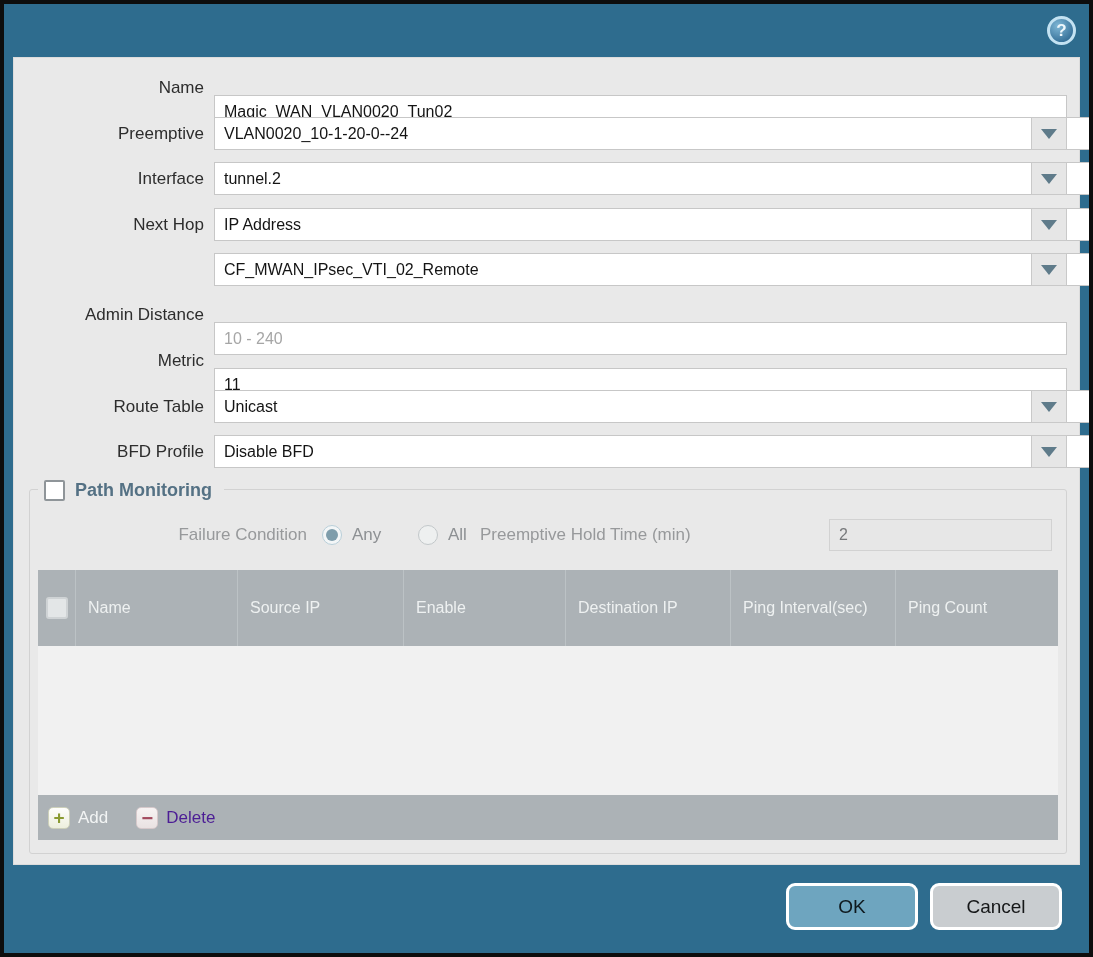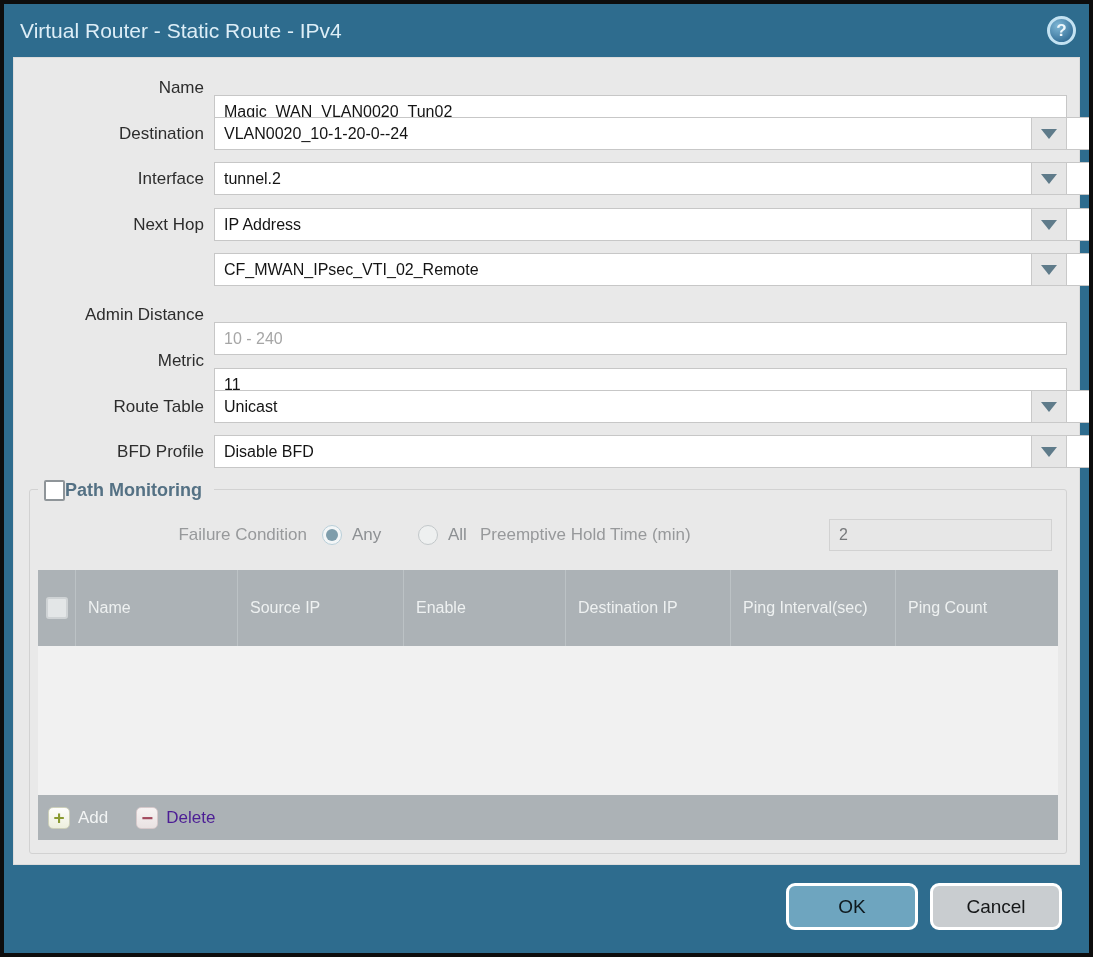--- a/index.html
+++ b/index.html
@@ -24,21 +24,21 @@
   .finput::placeholder{color:#a6a6a6;}
   .full{left:200px;width:853px;margin-top:24px;}
   .short{left:200px;width:898px;}
   .ddbtn{position:absolute;left:1017px;top:0;width:36px;height:33px;background:#e6e6e6;border:1px solid #c9c9c9;
          box-sizing:border-box;display:flex;align-items:center;justify-content:center;cursor:pointer;}
   .arrow{width:0;height:0;border-left:8px solid transparent;border-right:8px solid transparent;border-top:10px solid #5f7b8a;}
 
   
   .fieldset{position:absolute;left:15px;top:431px;width:1038px;height:365px;border:1px solid #d2d2d2;border-radius:3px;box-sizing:border-box;}
   .legend{position:absolute;left:8px;top:-13px;height:26px;background:#e9e9e9;padding:0 12px 0 6px;
-          display:flex;align-items:center;gap:0;}
+          display:flex;align-items:center;gap:10px;}
   .pm-check{width:17px;height:17px;background:#fff;border:2px solid #8f9599;border-radius:2px;box-sizing:content-box;cursor:pointer;}
   .pm-title{font-size:18px;font-weight:bold;color:#547184;white-space:nowrap;}
 
   .fcrow{position:absolute;left:0;top:28px;width:100%;height:34px;}
   .fc-label{position:absolute;left:0;width:277px;text-align:right;line-height:34px;font-size:17px;color:#97999b;}
   .radio{position:absolute;top:7px;width:20px;height:20px;border-radius:50%;background:#eef0f0;border:1px solid #c3c8ca;box-sizing:border-box;cursor:pointer;}
   .radio.checked{background:#f3f6f7;border-color:#b9cfd9;}
   .radio.checked::after{content:"";position:absolute;left:3px;top:3px;right:3px;bottom:3px;border-radius:50%;background:#7e9dab;}
   .ropt{position:absolute;line-height:34px;font-size:17px;color:#8d9093;}
   .pht-label{position:absolute;left:450px;width:342px;text-align:left;line-height:34px;font-size:17px;color:#97999b;}
@@ -65,32 +65,31 @@
   .btn{position:absolute;top:879px;height:47px;border-radius:9px;border:3px solid #ffffff;box-sizing:border-box;
        font-size:19px;display:flex;align-items:center;justify-content:center;cursor:pointer;font-family:inherit;}
   .ok{left:782px;width:132px;background:#6ea5bf;color:#0e181d;}
   .cancel{left:926px;width:132px;background:#c9cdd0;color:#151718;}
 </style>
 </head>
 <body>
 
 <div class="frame">
 
-  <div class="title">Virtual Router - Static Route - IPv4</div>
   <div class="help">?</div>
 
   <div class="panel">
 
     <div class="row" style="top:13px">
       <label class="flabel">Name</label>
       <input class="finput full" value="Magic_WAN_VLAN0020_Tun02" style="">
     </div>
 
     <div class="row" style="top:59px">
-      <label class="flabel">Destination</label>
+      <label class="flabel">Preemptive</label>
       <input class="finput short" value="VLAN0020_10-1-20-0--24" style="">
       <div class="ddbtn">
         <span class="arrow"></span>
       </div>
     </div>
 
     <div class="row" style="top:104px">
       <label class="flabel">Interface</label>
       <input class="finput short" value="tunnel.2" style="">
       <div class="ddbtn">

